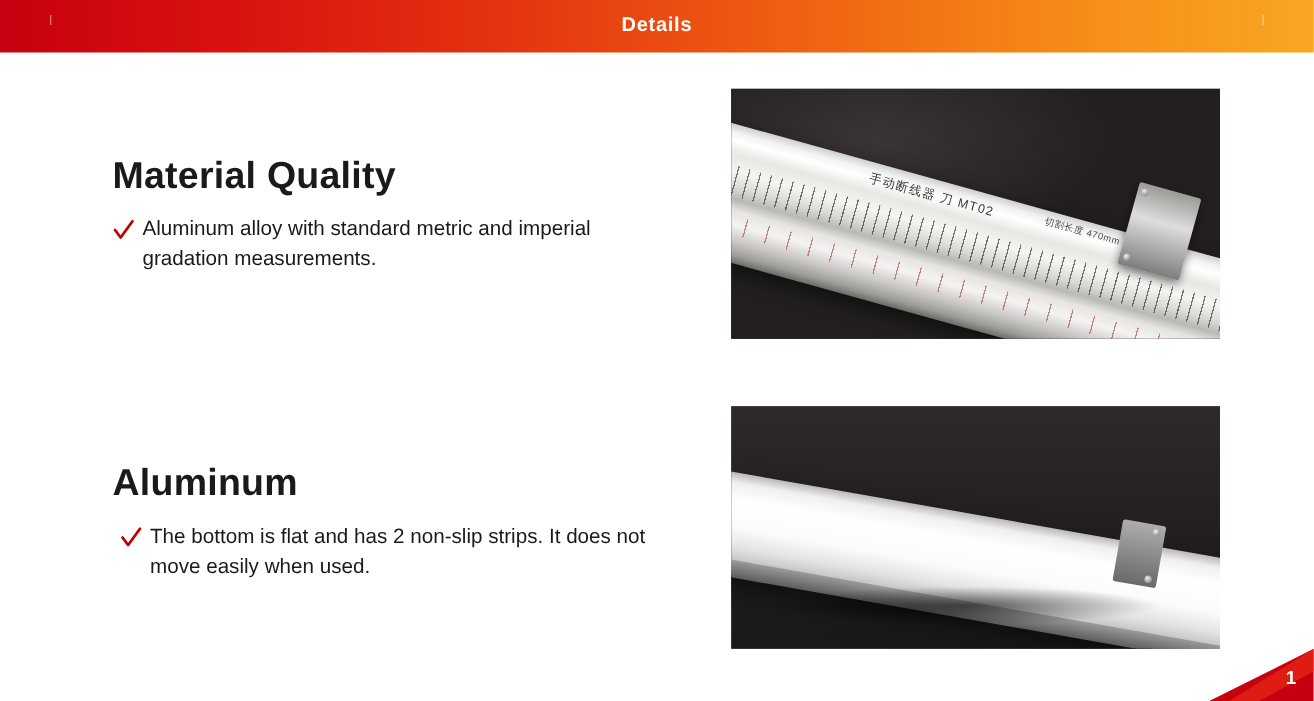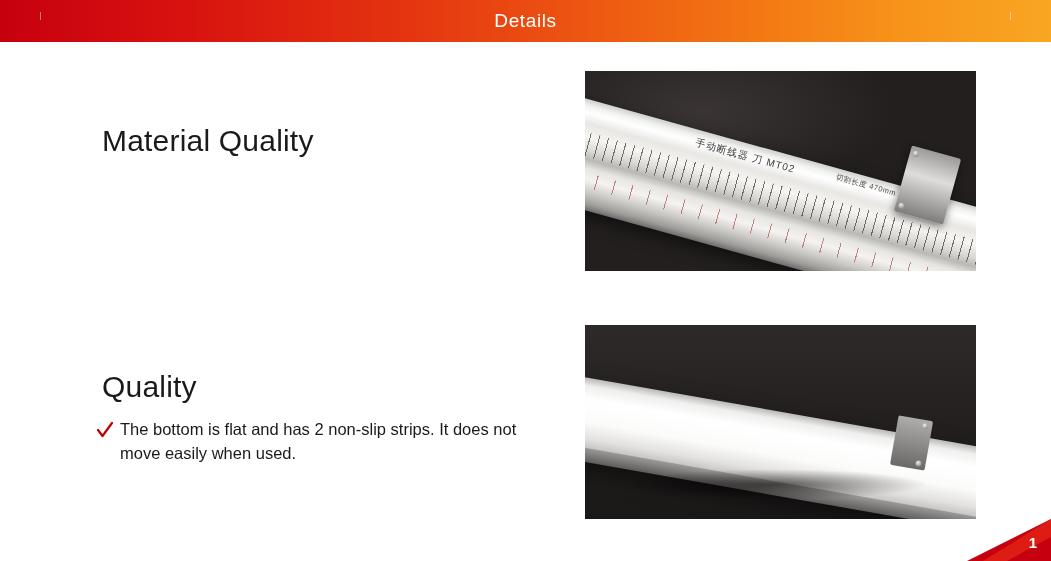--- a/index.html
+++ b/index.html
@@ -29,22 +29,22 @@
         #ee5b12 58%,
         #f47c14 74%,
         #f7931a 86%,
         #f9a623 100%);
     display: flex;
     align-items: center;
     justify-content: center;
   }
   .header-title {
     color: #ffffff;
-    font-size: 19px;
-    font-weight: normal;
+    font-size: 16px;
+    font-weight: bold;
     letter-spacing: 0.6px;
   }
   .header-tick {
     position: absolute;
     top: 12px;
     width: 1px;
     height: 8px;
     background: rgba(255,255,255,0.45);
   }
   .header-tick.left { left: 40px; }
@@ -62,23 +62,23 @@
   .section {
     position: absolute;
     left: 90px;
     width: 460px;
   }
   .section-one { top: 82px; }
   .section-two { top: 328px; }
 
   .section-heading {
     font-size: 30px;
-    font-weight: normal;
+    font-weight: bold;
     color: #1a1a1a;
-    margin: 0 0 14px 12px;
+    margin: 0 0 14px 0;
     letter-spacing: 0.2px;
   }
 
   .bullet {
     display: flex;
     align-items: flex-start;
     gap: 6px;
   }
   .check-icon {
     flex: 0 0 auto;
@@ -285,24 +285,32 @@
 <div class="header-bar">
   <span class="header-tick left"></span>
   <span class="header-title">Details</span>
   <span class="header-tick right"></span>
 </div>
 
 <div class="content-left">
 
   <div class="section section-one">
     <h2 class="section-heading">Material Quality</h2>
+    <div class="bullet">
+      <span class="check-icon">
+        <svg width="18" height="20" viewBox="0 0 18 20">
+          <path d="M2 9 L6.5 15 L16 2" fill="none" stroke="#c00000" stroke-width="2.2" stroke-linecap="round" stroke-linejoin="round"></path>
+        </svg>
+      </span>
+      <span class="bullet-text">Aluminum alloy with standard metric and imperial gradation measurements.</span>
+    </div>
   </div>
 
   <div class="section section-two">
-    <h2 class="section-heading">Quality</h2>
+    <h2 class="section-heading">Aluminum</h2>
     <div class="bullet">
       <span class="check-icon">
         <svg width="18" height="20" viewBox="0 0 18 20">
           <path d="M2 9 L6.5 15 L16 2" fill="none" stroke="#c00000" stroke-width="2.2" stroke-linecap="round" stroke-linejoin="round"></path>
         </svg>
       </span>
       <span class="bullet-text">The bottom is flat and has 2 non-slip strips. It does not move easily when used.</span>
     </div>
   </div>
 

